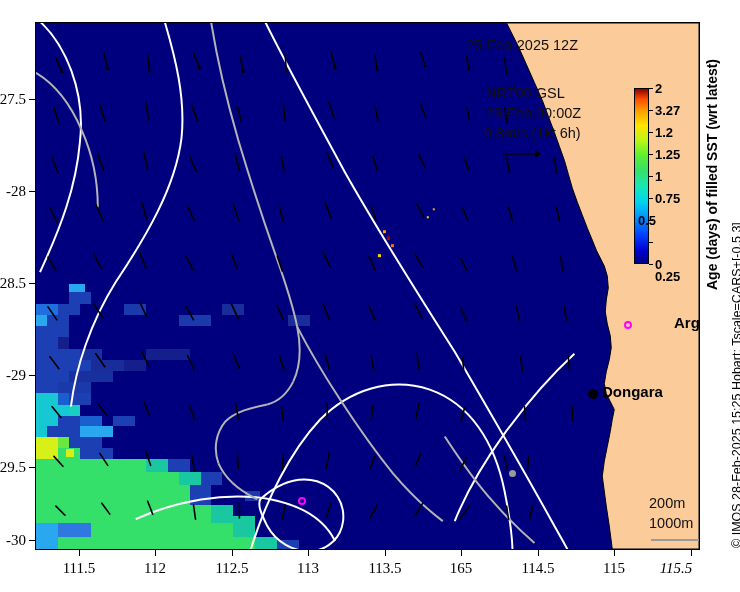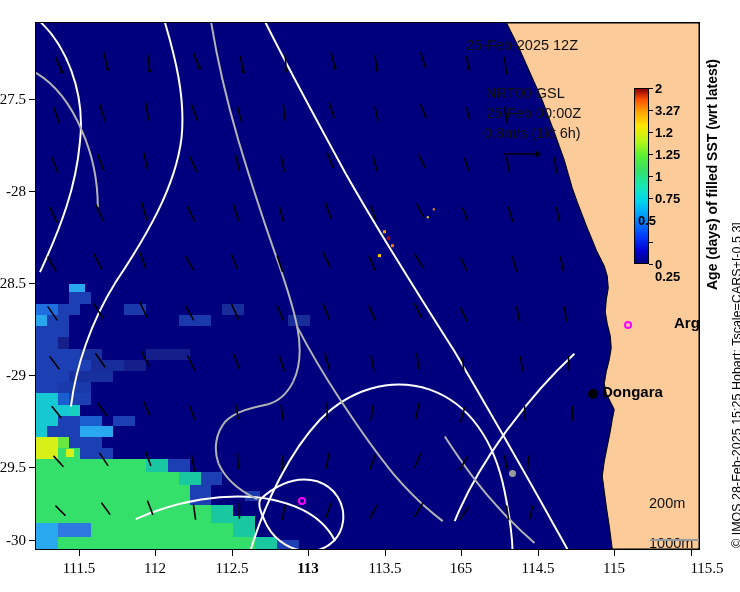--- a/index.html
+++ b/index.html
@@ -350,45 +350,45 @@
   <div class="marker-argo" style="left:588px;top:298px;"></div>
   <div class="place-lbl" style="left:638px;top:291px;">Argo</div>
 
   <div class="marker-city" style="left:552px;top:366px;"></div>
   <div class="place-lbl" style="left:566px;top:360px;">Dongara</div>
 
   <div class="marker-argo-sea" style="left:262px;top:474px;"></div>
   <div class="marker-gray" style="left:473px;top:447px;"></div>
 
   <div class="scale-note" style="left:613px;top:472px;">200m</div>
-  <div class="scale-note" style="left:613px;top:492px;margin-top:20px;">1000m</div>
+  <div class="scale-note" style="left:613px;top:492px;">1000m</div>
   <div class="scale-rule" style="left:615px;top:516px;width:54px;"></div>
 
 </div>
 
 <div>
   <div class="tick xt" style="left:79px;top:550px;"></div>
   <div class="tick xt" style="left:155px;top:550px;"></div>
   <div class="tick xt" style="left:232px;top:550px;"></div>
   <div class="tick xt" style="left:308px;top:550px;"></div>
   <div class="tick xt" style="left:385px;top:550px;"></div>
   <div class="tick xt" style="left:461px;top:550px;"></div>
   <div class="tick xt" style="left:538px;top:550px;"></div>
   <div class="tick xt" style="left:614px;top:550px;"></div>
   <div class="tick xt" style="left:691px;top:550px;"></div>
 
   <div class="xtl" style="left:79px;top:560px;">111.5</div>
   <div class="xtl" style="left:155px;top:560px;">112</div>
   <div class="xtl" style="left:232px;top:560px;">112.5</div>
-  <div class="xtl" style="left:308px;top:560px;font-weight:bold;">113</div>
+  <div class="xtl" style="left:308px;top:560px;">113</div>
   <div class="xtl" style="left:385px;top:560px;">113.5</div>
   <div class="xtl" style="left:461px;top:560px;">165</div>
   <div class="xtl" style="left:538px;top:560px;">114.5</div>
   <div class="xtl" style="left:614px;top:560px;">115</div>
-  <div class="xtl" style="left:707px;top:560px;">115.5</div>
+  <div class="xtl" style="left:676px;top:560px;font-style:italic;">115.5</div>
 </div>
 
 <div>
   <div class="tick yt" style="left:29px;top:99px;"></div>
   <div class="tick yt" style="left:29px;top:191px;"></div>
   <div class="tick yt" style="left:29px;top:283px;"></div>
   <div class="tick yt" style="left:29px;top:375px;"></div>
   <div class="tick yt" style="left:29px;top:467px;"></div>
   <div class="tick yt" style="left:29px;top:540px;"></div>
 

